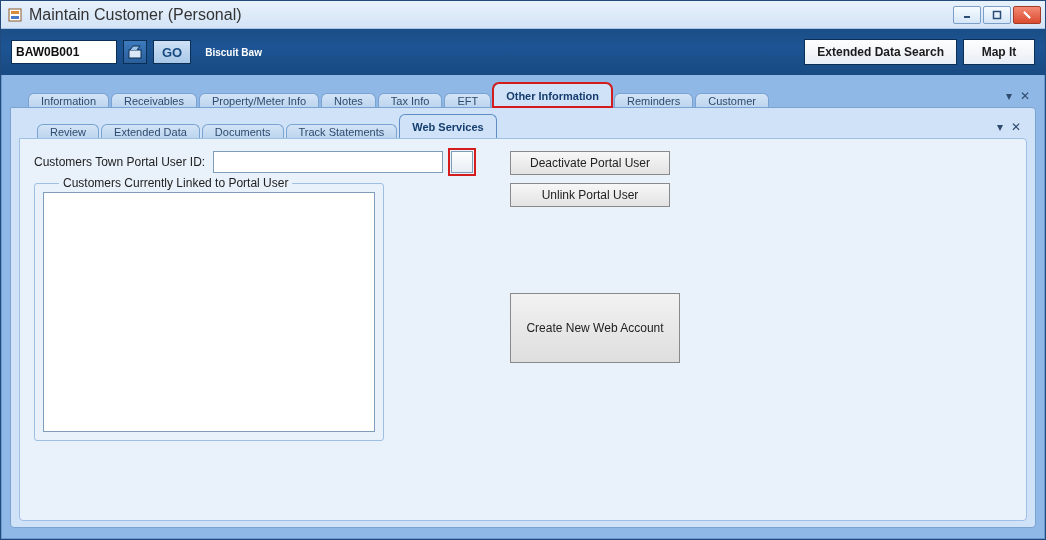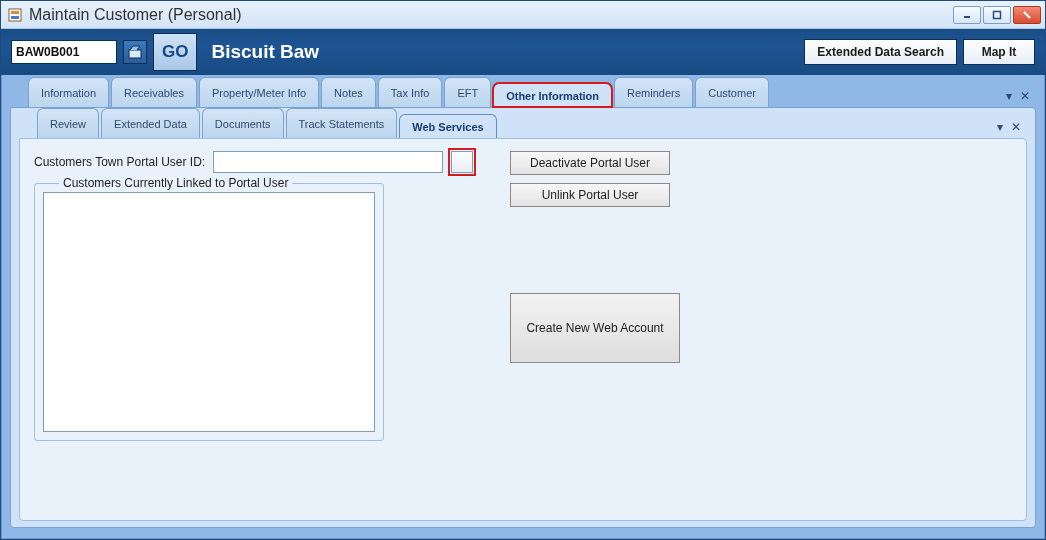--- a/index.html
+++ b/index.html
@@ -52,26 +52,26 @@
   background: #fff; border: 1px solid #0b2e54;
   font-size: 12px; padding: 0 4px; font-weight: bold; color: #111;
 }
 .icon-btn {
   width: 24px; height: 24px;
   background: linear-gradient(#3c7bbd,#2a5e9a);
   border: 1px solid #0b2e54;
   display: flex; align-items: center; justify-content: center;
 }
 .go-btn {
-  height: 38px; padding: 0 8px;
+  height: 24px; padding: 0 8px;
   background: linear-gradient(#cfe1f5,#a9c8e8);
   border: 1px solid #0b2e54;
-  font-size: 17px; font-weight: bold; color: #184a82;
-}
-.cust-name { color: #fff; font-size: 19px; font-weight: bold; margin-left: 8px; }
+  font-size: 13px; font-weight: bold; color: #184a82;
+}
+.cust-name { color: #fff; font-size: 10px; font-weight: bold; margin-left: 8px; }
 .toolbar .spacer { flex: 1; }
 .search-btn {
   height: 26px; padding: 0 12px;
   background: linear-gradient(#fefefe,#e8eef6);
   border: 1px solid #0b2e54;
   font-size: 12px; font-weight: bold; color: #1a1a1a;
 }
 
 
 .work-area {
@@ -84,21 +84,21 @@
   border-top: none;
 }
 
 
 .tab-row {
   display: flex; align-items: flex-end; gap: 2px;
   height: 26px;
   position: relative;
 }
 .tab {
-  height: 30px;
+  height: 14px;
   padding: 0 12px;
   border: 1px solid #7ba3d2;
   border-bottom: none;
   border-radius: 6px 6px 0 0;
   background: linear-gradient(#d3e4f6,#bcd5ee);
   font-size: 11px; color: #2e4a6e;
   display: flex; align-items: center;
   position: relative;
 }
 .tab.active {

